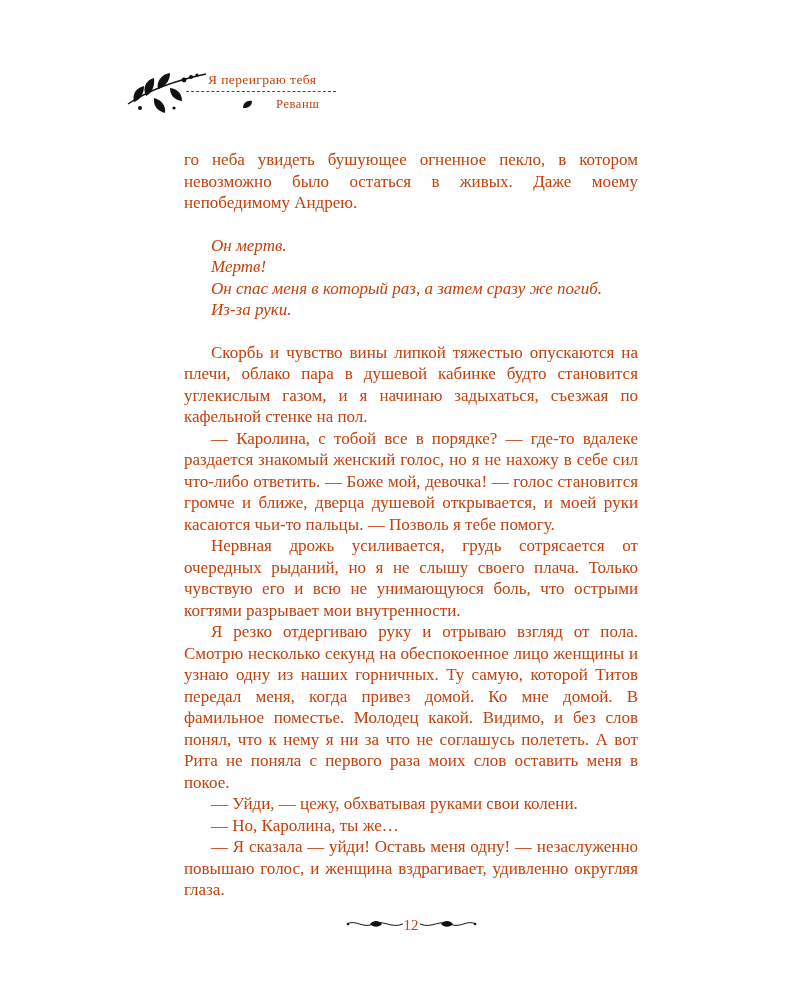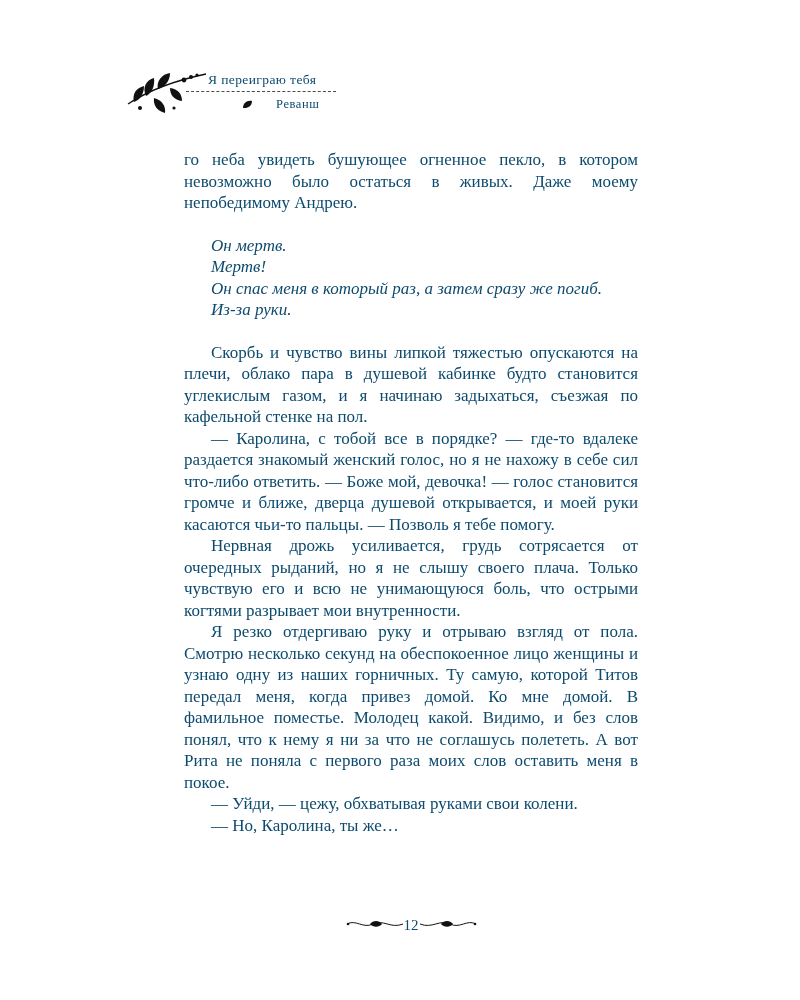--- a/index.html
+++ b/index.html
@@ -2,21 +2,21 @@
 <html><head>
 <meta charset="utf-8">
 <style>
   html, body { margin: 0; padding: 0; background: #ffffff; }
   .page {
     position: relative;
     width: 800px;
     height: 1000px;
     background: #ffffff;
     font-family: "Liberation Serif", serif;
-    color: #0c4a6e;
+    color: #c2410c;
     overflow: hidden;
   }
 
   
   .header { position: absolute; top: 56px; left: 124px; width: 300px; height: 66px; }
   .header .ornament { position: absolute; left: 0; top: 2px; }
   .header .titles { position: absolute; left: 84px; top: 16px; }
   .header .title { font-size: 13.5px; letter-spacing: 0.4px; white-space: nowrap; }
   .header .divider {
     width: 150px;
@@ -105,20 +105,21 @@
         <p>Мертв!</p>
         <p>Он спас меня в который раз, а затем сразу же погиб.</p>
         <p>Из-за руки.</p>
       </div>
       <p>Скорбь и чувство вины липкой тяжестью опускаются на плечи, облако пара в душевой кабинке будто становится углекислым газом, и я начинаю задыхаться, съезжая по кафельной стенке на пол.</p>
       <p>— Каролина, с тобой все в порядке? — где-то вдалеке раздается знакомый женский голос, но я не нахожу в себе сил что-либо ответить. — Боже мой, девочка! — голос становится громче и ближе, дверца душевой открывается, и моей руки касаются чьи-то пальцы. — Позволь я тебе помогу.</p>
       <p>Нервная дрожь усиливается, грудь сотрясается от очередных рыданий, но я не слышу своего плача. Только чувствую его и всю не унимающуюся боль, что острыми когтями разрывает мои внутренности.</p>
       <p>Я резко отдергиваю руку и отрываю взгляд от пола. Смотрю несколько секунд на обеспокоенное лицо женщины и узнаю одну из наших горничных. Ту самую, которой Титов передал меня, когда привез домой. Ко мне домой. В фамильное поместье. Молодец какой. Видимо, и без слов понял, что к нему я ни за что не соглашусь полететь. А вот Рита не поняла с первого раза моих слов оставить меня в покое.</p>
       <p>— Уйди, — цежу, обхватывая руками свои колени.</p>
       <p>— Но, Каролина, ты же…</p>
+      <p>— Я сказала — уйди! Оставь меня одну! — незаслуженно повышаю голос, и женщина вздрагивает, удивленно округляя глаза.</p>
     </main>
 
   <div class="footer">
     <span class="flourish">
       <svg width="58" height="12" viewBox="0 0 58 12">
         <path d="M1,6 C10,1 17,11 27,6 C37,1 45,11 57,6" stroke="#111" stroke-width="1" fill="none"></path>
         <path d="M24,6 C27,2 33,2 36,6 C33,9.5 27,9.5 24,6 Z" fill="#111"></path>
         <circle cx="2" cy="6" r="1.3" fill="#111"></circle>
       </svg>
     </span>

